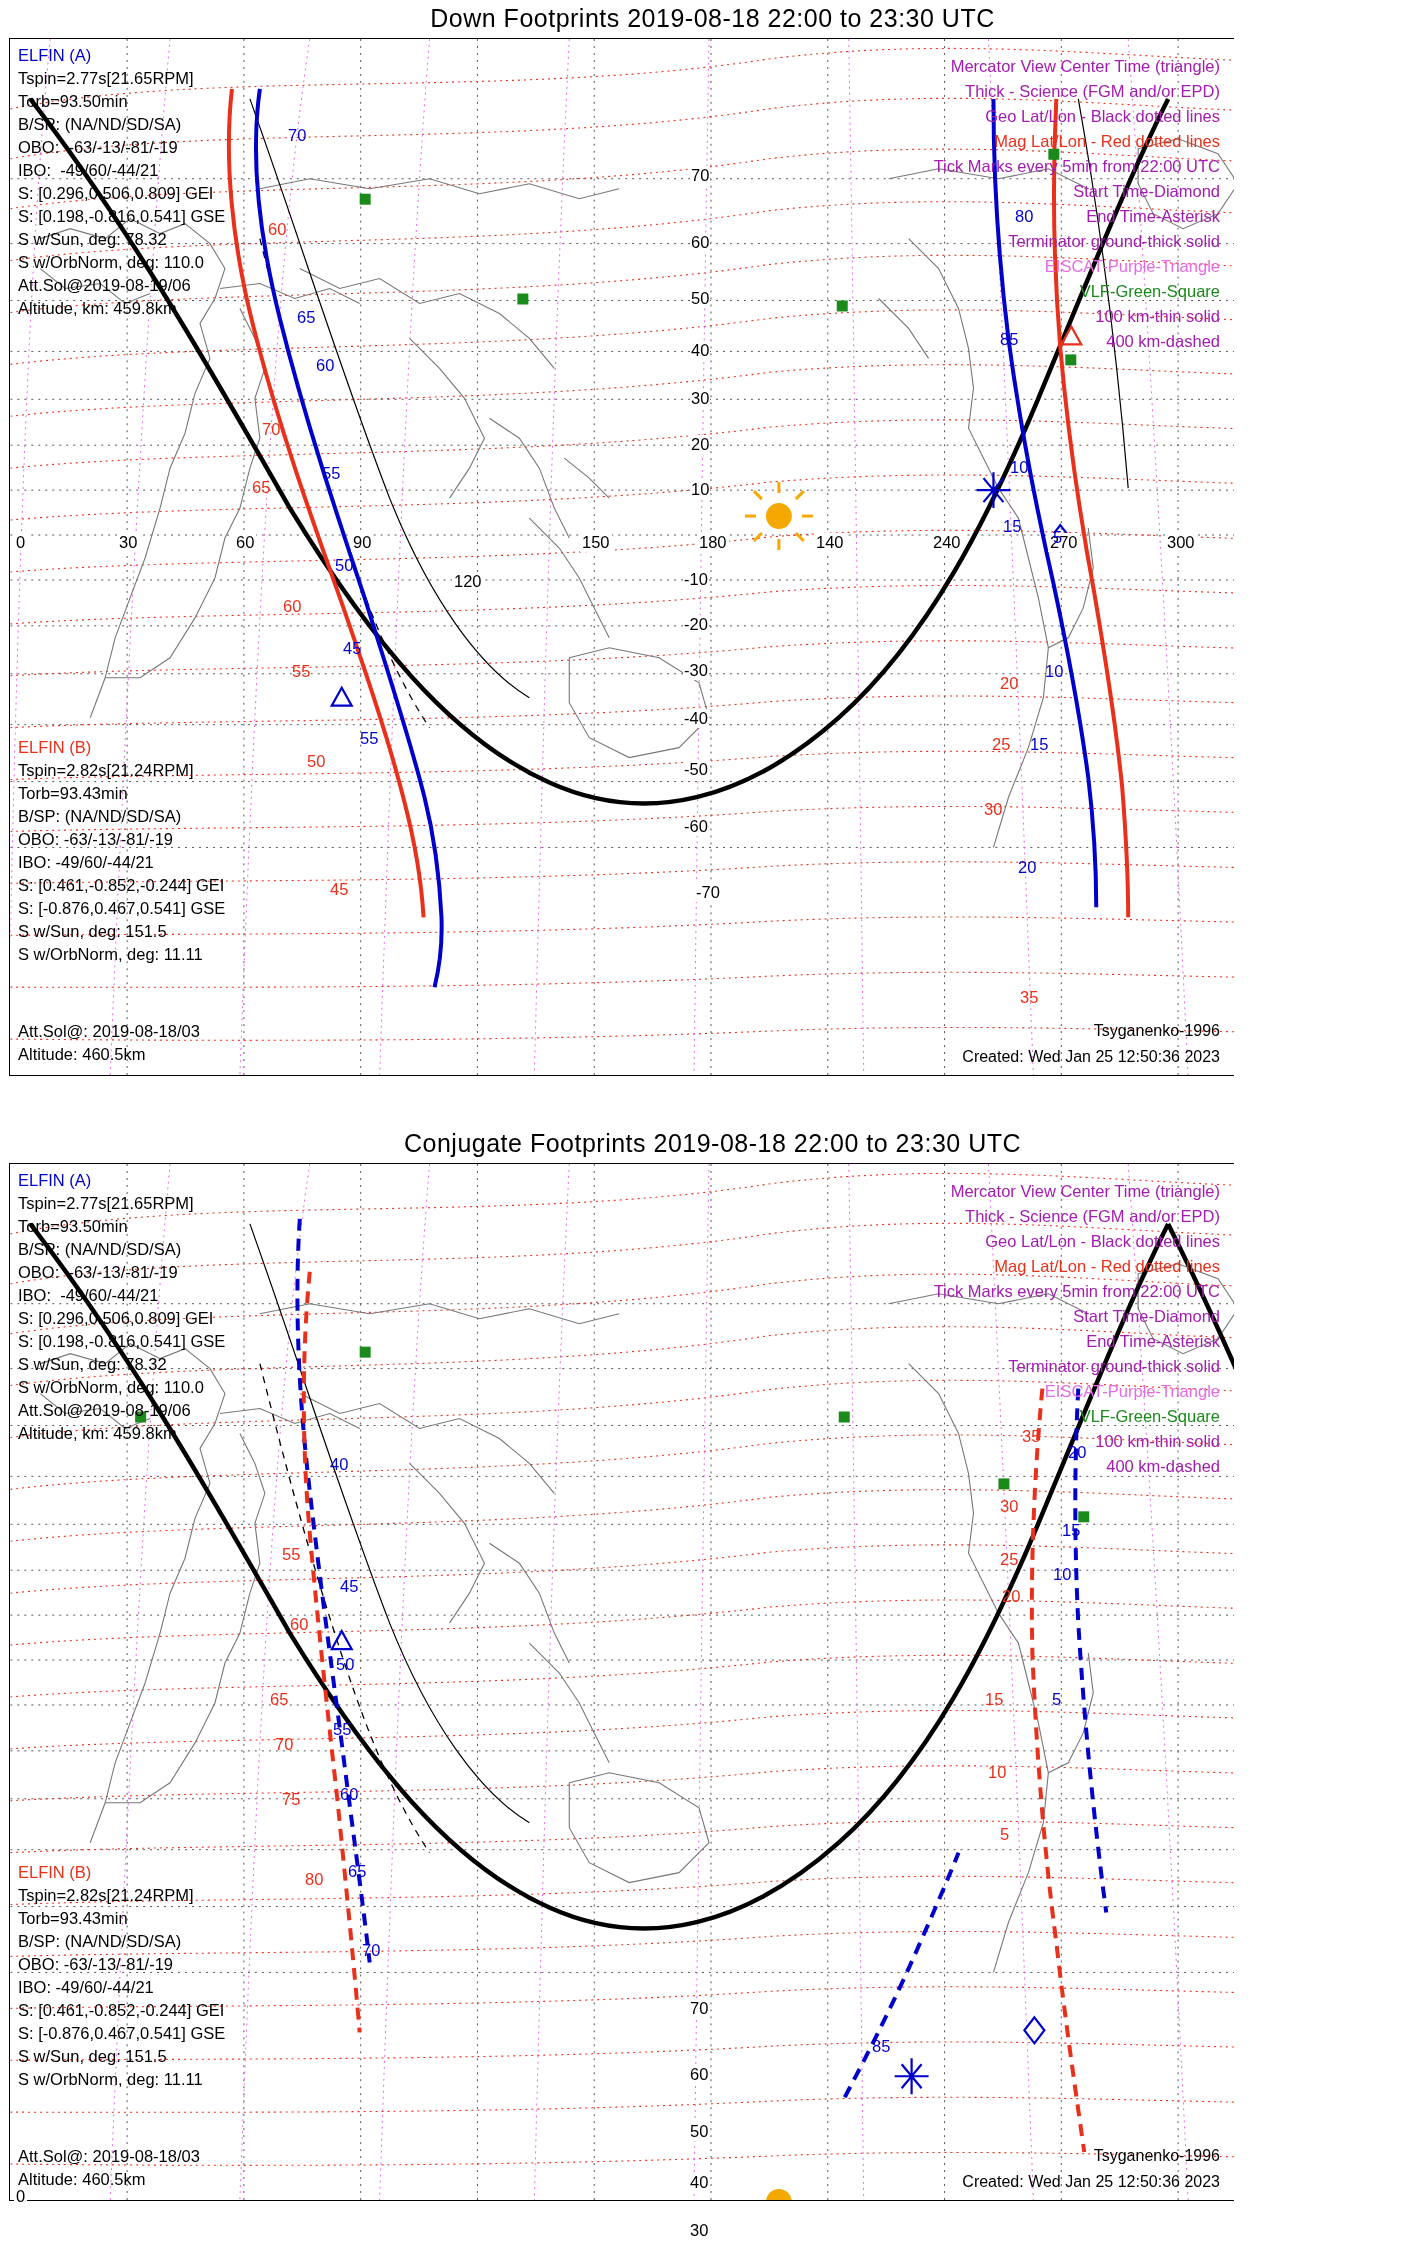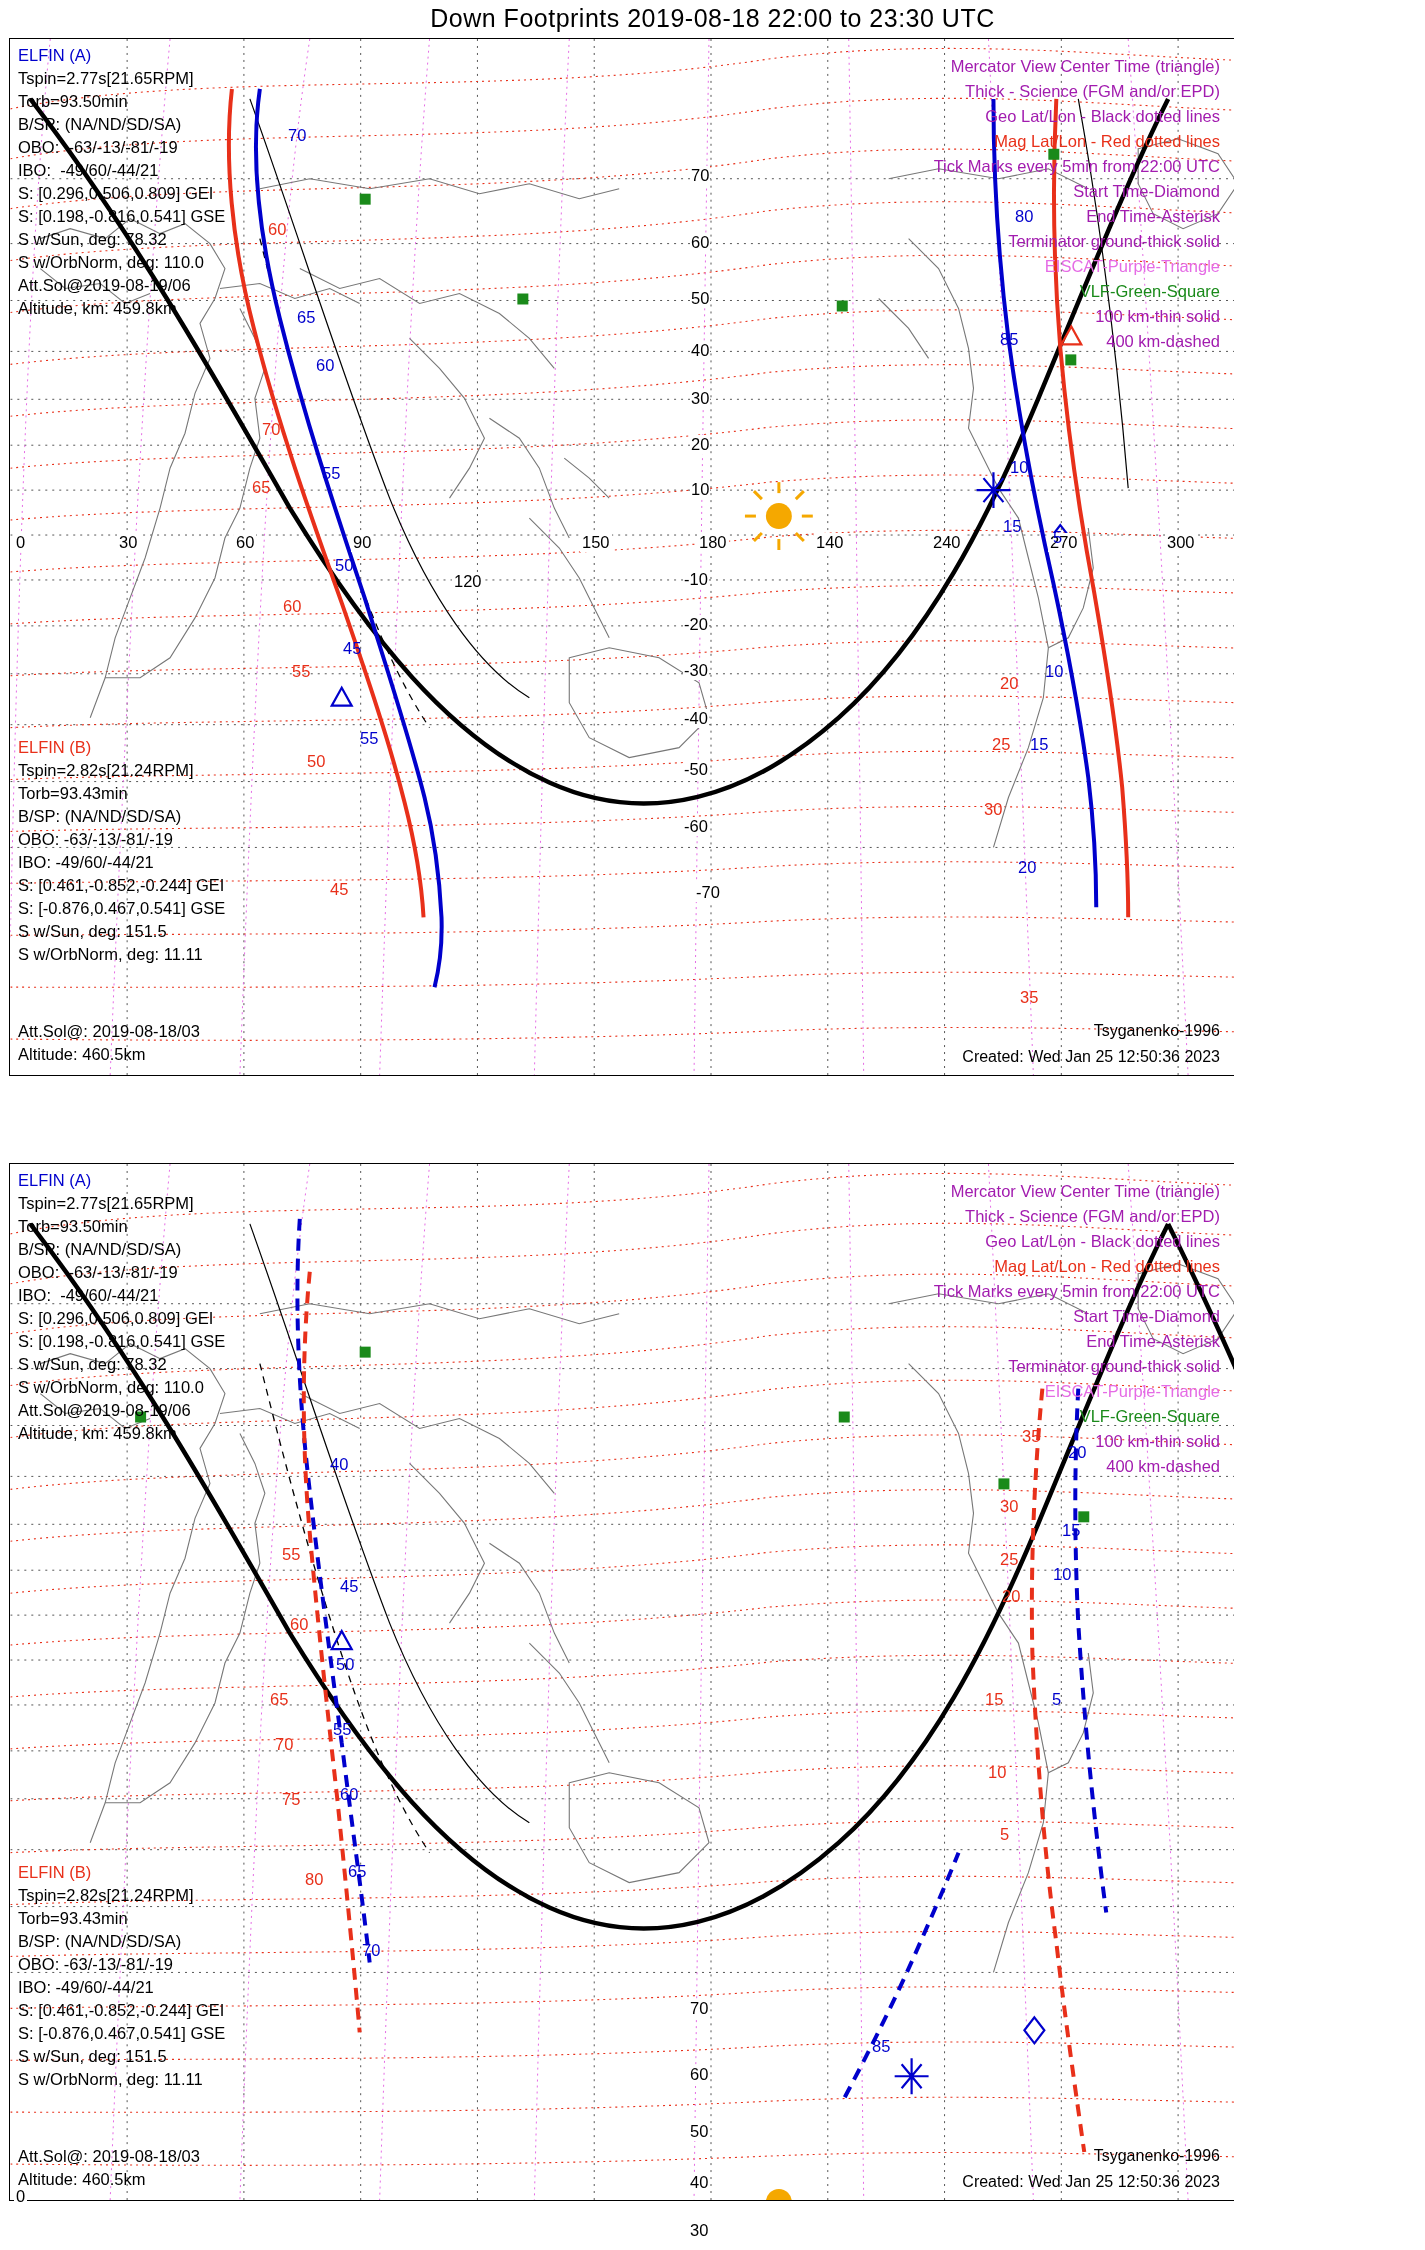--- a/index.html
+++ b/index.html
@@ -275,20 +275,21 @@
   <div class="ticknum red" style="left:268px; top:220px;">60</div>
   <div class="ticknum red" style="left:1000px; top:674px;">20</div>
   <div class="ticknum red" style="left:992px; top:735px;">25</div>
   <div class="ticknum red" style="left:984px; top:800px;">30</div>
   <div class="ticknum red" style="left:1020px; top:988px;">35</div>
 
   <div class="divider" style="top:1118px;"></div>
 </div>
 
 <div class="panel">
+  <div class="panel-title">Conjugate Footprints 2019-08-18 22:00 to 23:30 UTC</div>
 
   <div class="map-frame">
     <svg class="map-inner" viewBox="0 0 1404 1038" width="1404" height="1038">
       <defs>
         <clipPath id="clip2">
             <rect x="0" y="0" width="1404" height="1038"></rect>
           </clipPath>
       </defs>
       <g clip-path="url(#clip2)">
         <g stroke="#555" stroke-width="1" stroke-dasharray="2,5" fill="none">

